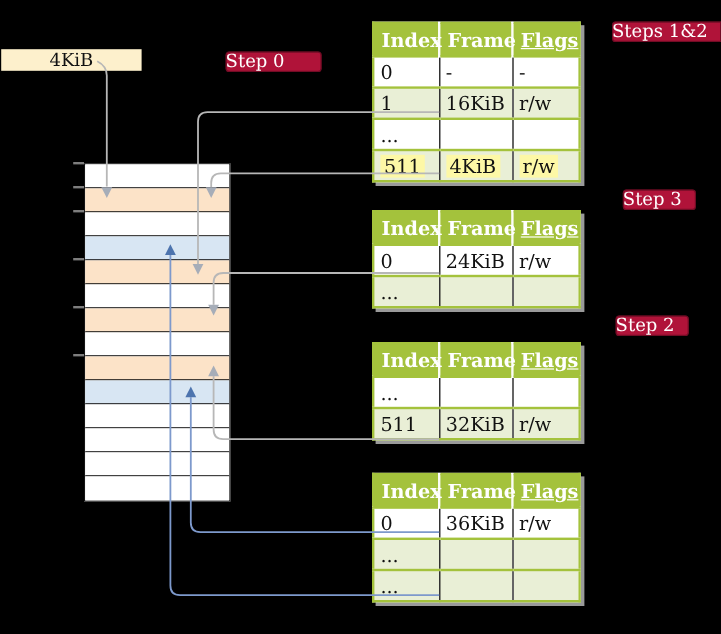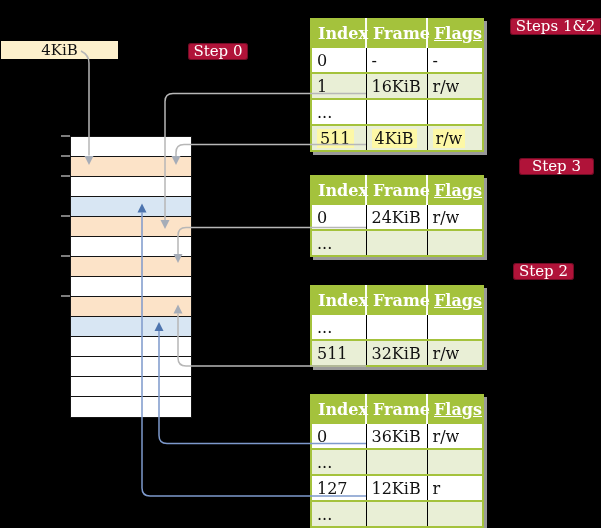--- a/index.html
+++ b/index.html
@@ -12,26 +12,26 @@
   }
   
   .page-size-box{
     position:absolute;left:1px;top:41px;width:117px;height:18px;
     background:var(--page-size-box-bg);color:#111;
     font-size:15px;line-height:18px;text-align:center;
   }
   
   .badge{
     position:absolute;background:var(--badge-bg);color:var(--badge-text);
-    font-size:15px;line-height:17px;text-align:center;border-radius:3px;
+    font-size:15px;line-height:17px;text-align:left;border-radius:3px;
     box-shadow:0 0 0 1px rgba(0,0,0,.35) inset;
   }
-  .badge.step0 {left:188px;top:43px;width:60px;height:17px;}
+  .badge.step0 {left:188px;top:43px;width:80px;height:17px;}
   .badge.steps12{left:510px;top:18px;width:91px;height:17px;border-top-right-radius:0;border-bottom-right-radius:0;}
-  .badge.step3 {left:519px;top:158px;width:75px;height:17px;}
+  .badge.step3 {left:519px;top:158px;width:61px;height:17px;}
   .badge.step4 {left:513px;top:263px;width:61px;height:17px;}
   
   .memory-column{
     position:absolute;left:70px;top:136px;width:120px;
     border:1px solid #141414;background:#fff;
   }
   .mem-row{height:20px;box-sizing:border-box;border-bottom:1px solid #141414;}
   .mem-row:last-child{border-bottom:none;}
   .mem-row.free{background:var(--frame-free);}
   .mem-row.page-table{background:var(--frame-page-table);}
@@ -223,25 +223,20 @@
           <tr>
             <td>0</td>
             <td>36KiB</td>
             <td>r/w</td>
           </tr>
           <tr class="shaded">
             <td>...</td>
             <td></td>
             <td></td>
           </tr>
-          <tr>
-            <td>127</td>
-            <td>12KiB</td>
-            <td>r</td>
-          </tr>
           <tr class="shaded">
             <td>...</td>
             <td></td>
             <td></td>
           </tr>
         </tbody>
     </table>
   </div>
 
   <svg class="overlay" viewBox="0 0 601 528">

